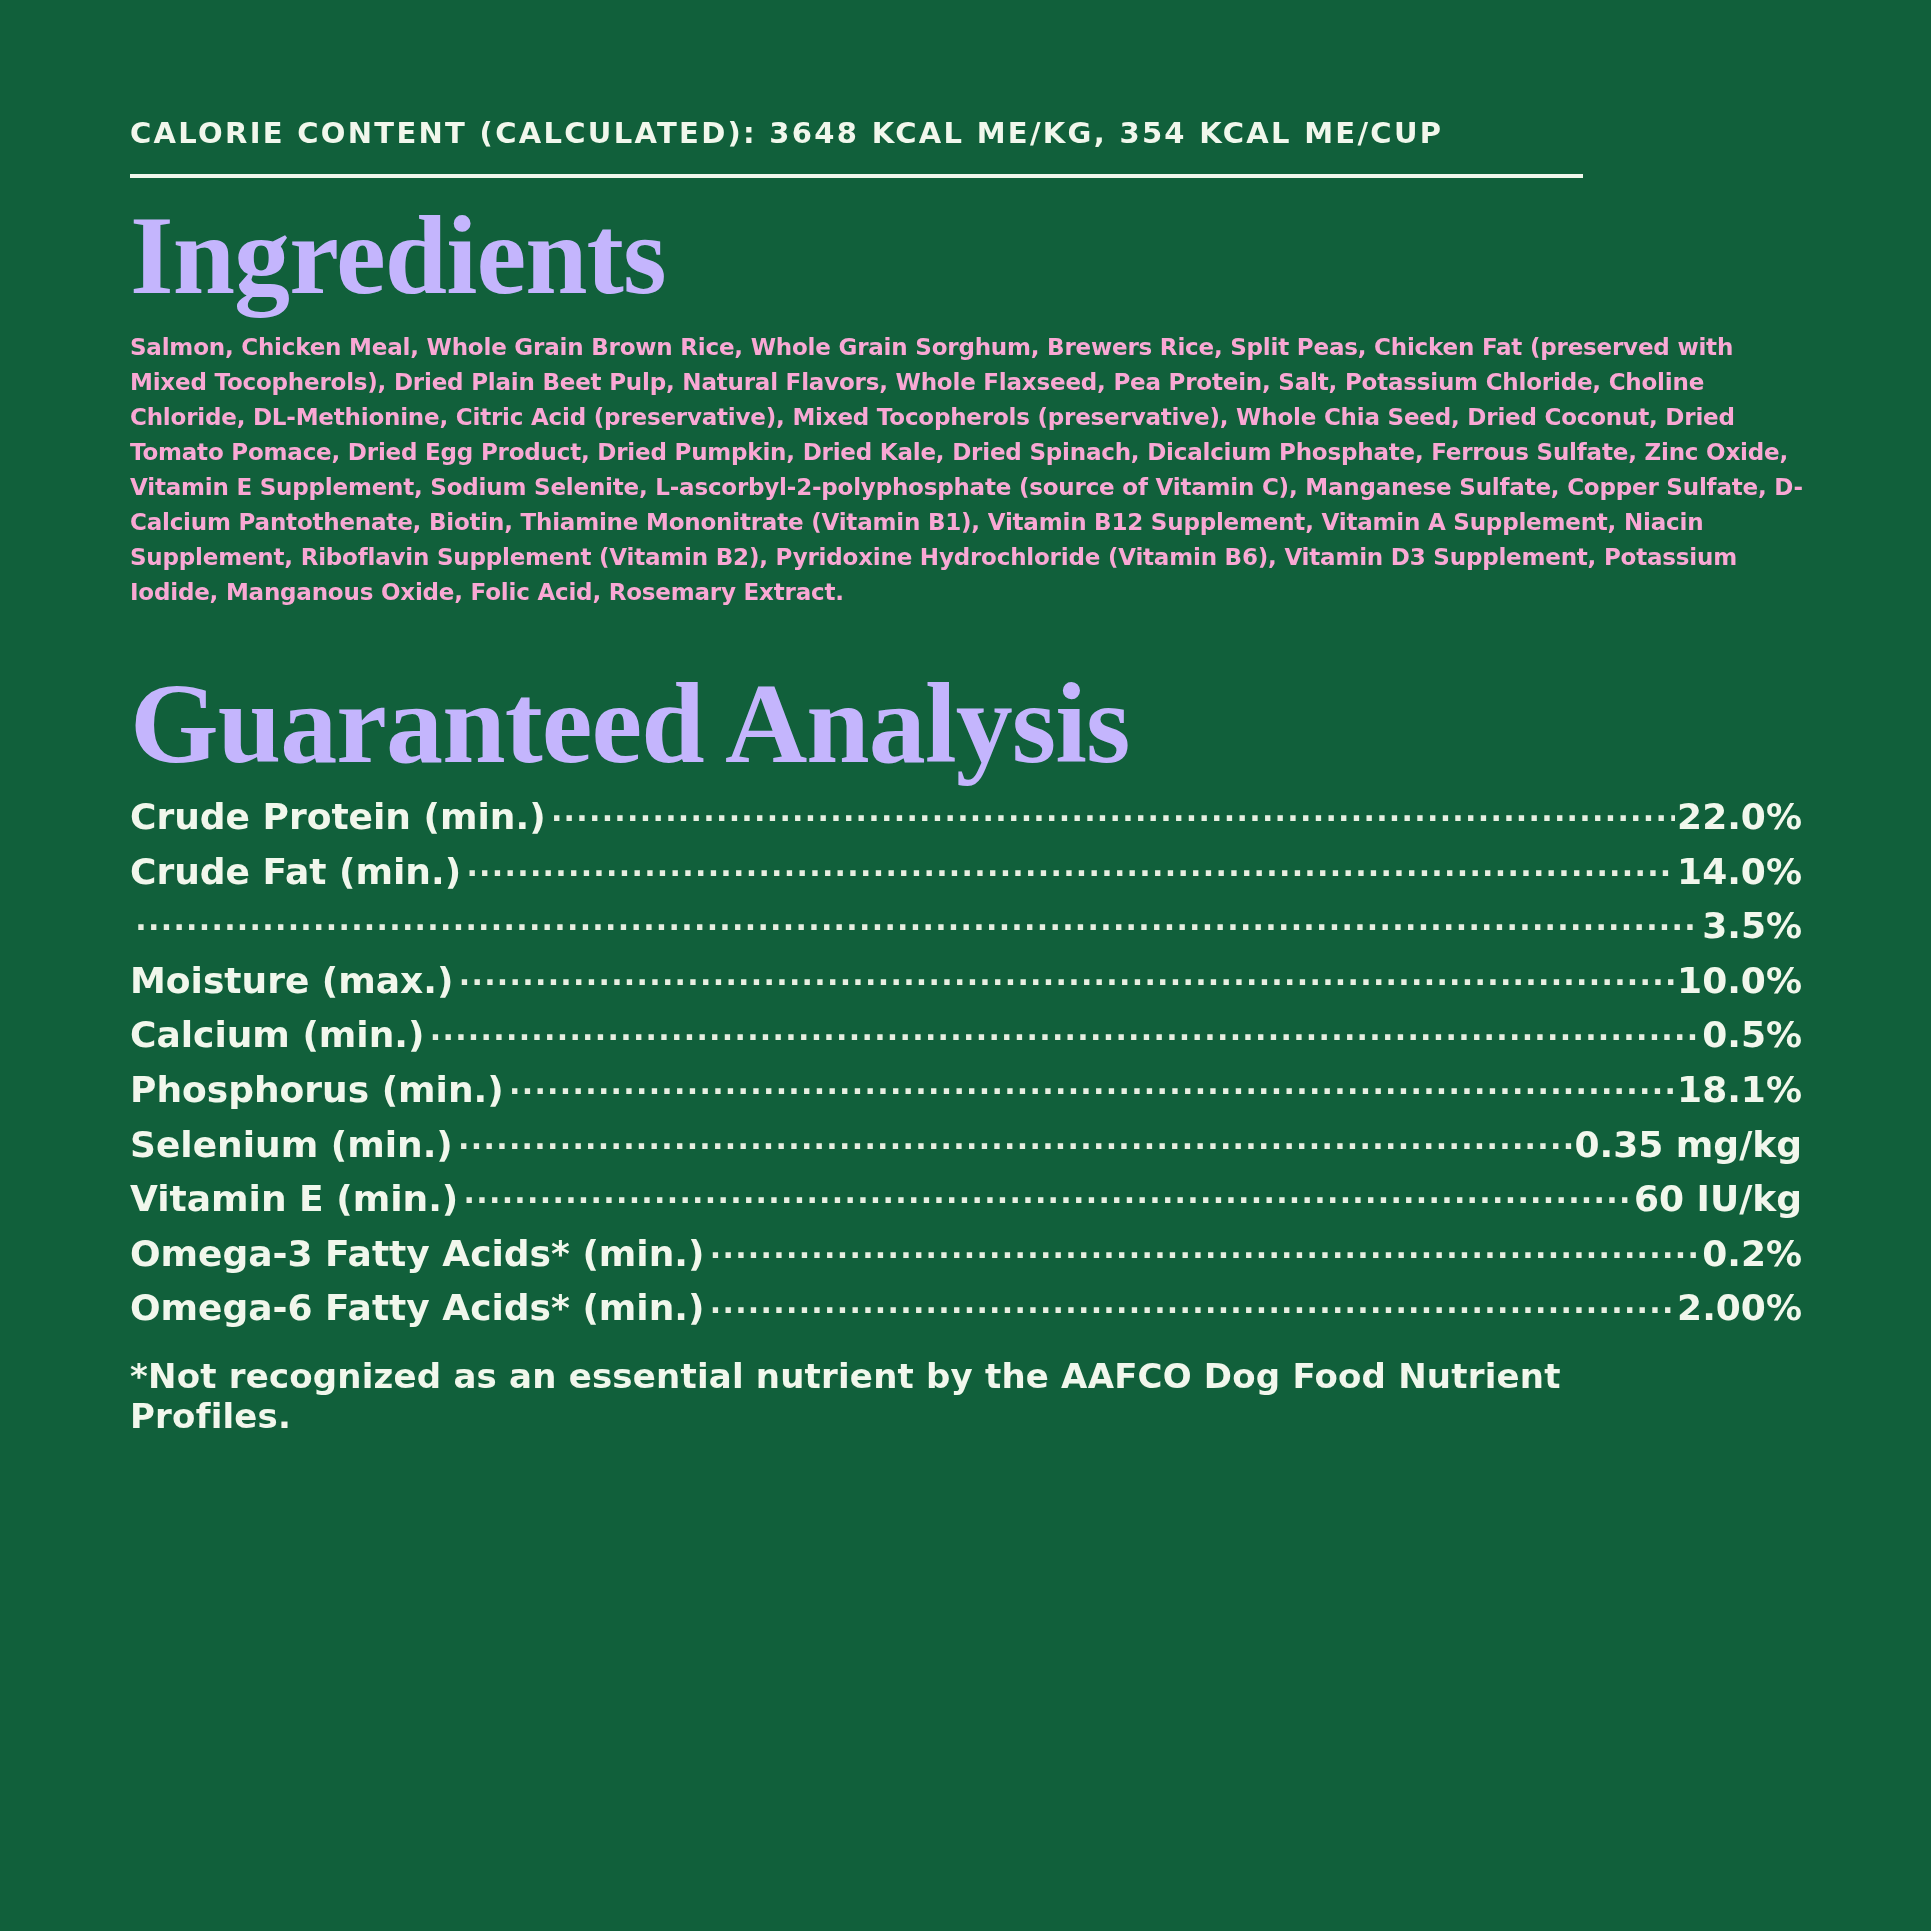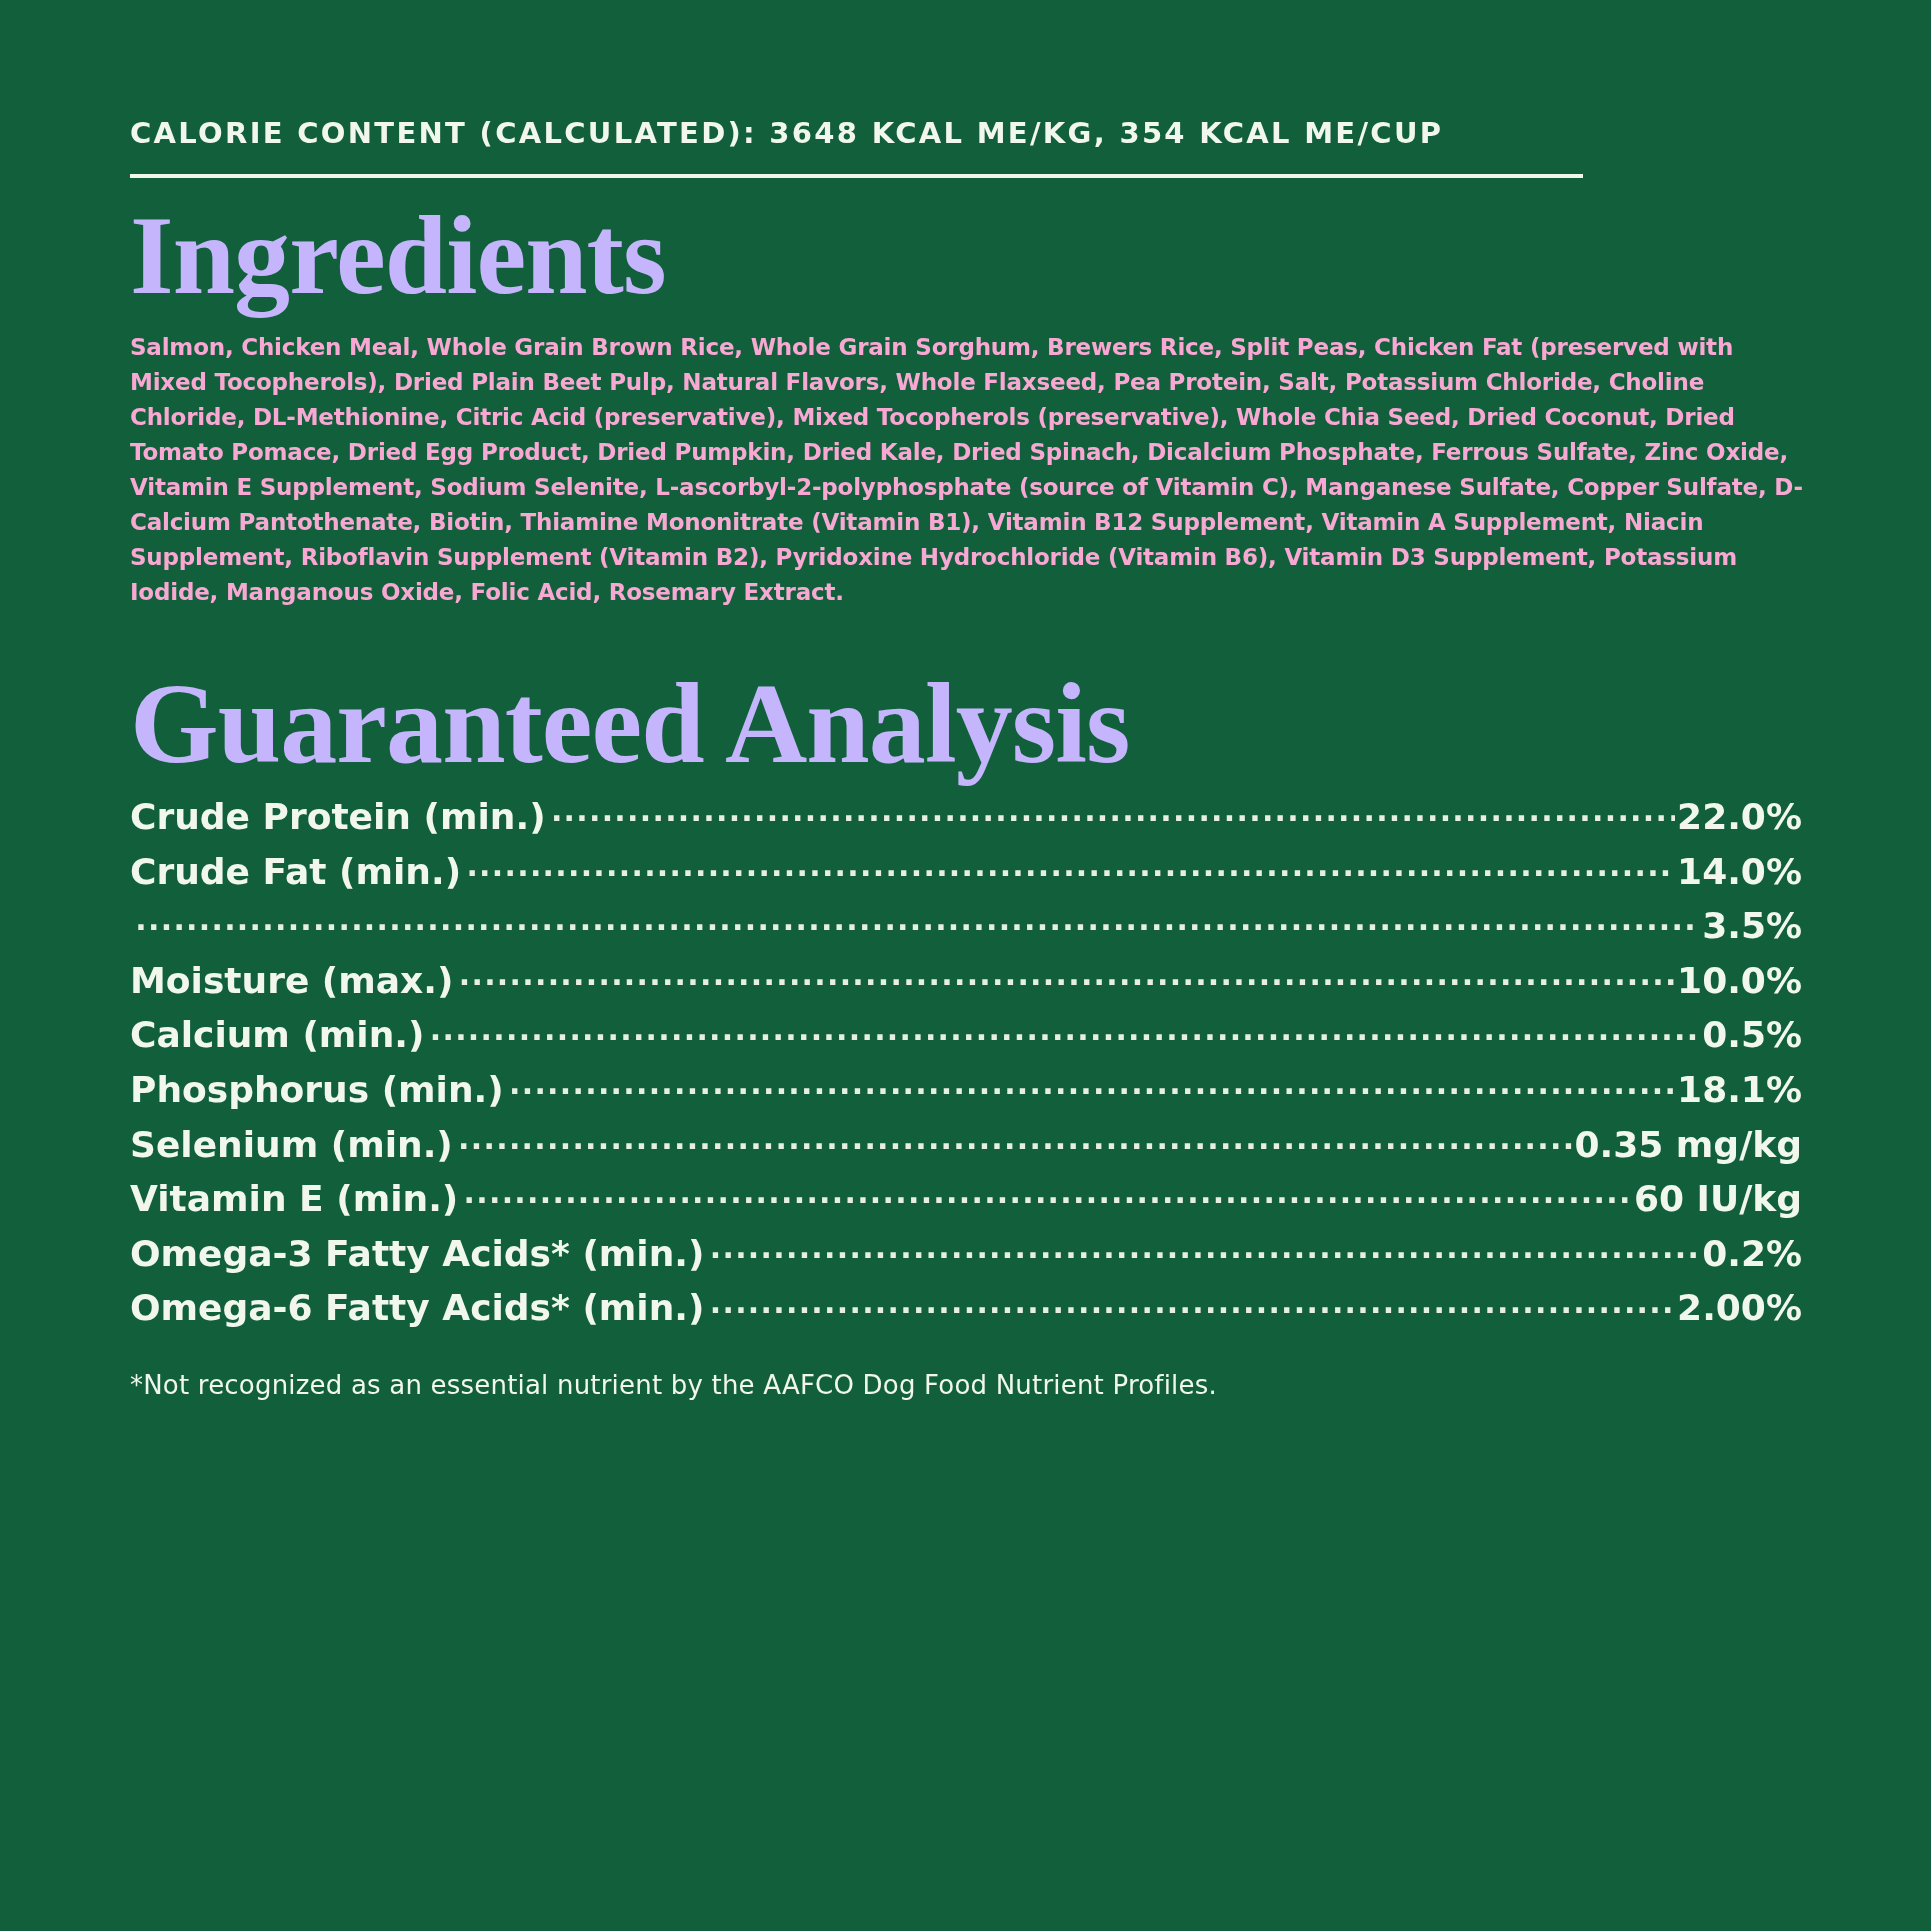--- a/index.html
+++ b/index.html
@@ -80,24 +80,24 @@
     overflow: hidden;
     margin: 0 1.8px 0 5.3px;
     position: relative;
     top: -1.8px;
     font-size: 30px;
     letter-spacing: 1.3px;
     color: #e7efe1;
   }
   .ga-value { flex: 0 0 auto; }
   .footnote {
-    margin-top: 35px;
+    margin-top: 21px;
     font-family: "DejaVu Sans", sans-serif;
-    font-weight: normal;
-    font-size: 26px;
+    font-weight: bold;
+    font-size: 34px;
     letter-spacing: 0.2px;
     color: #f1f7ec;
   }
 </style>
 </head>
 <body>
 
 <div class="page">
 
   <div class="calorie-line">CALORIE CONTENT (CALCULATED): 3648 KCAL ME/KG, 354 KCAL ME/CUP</div>

